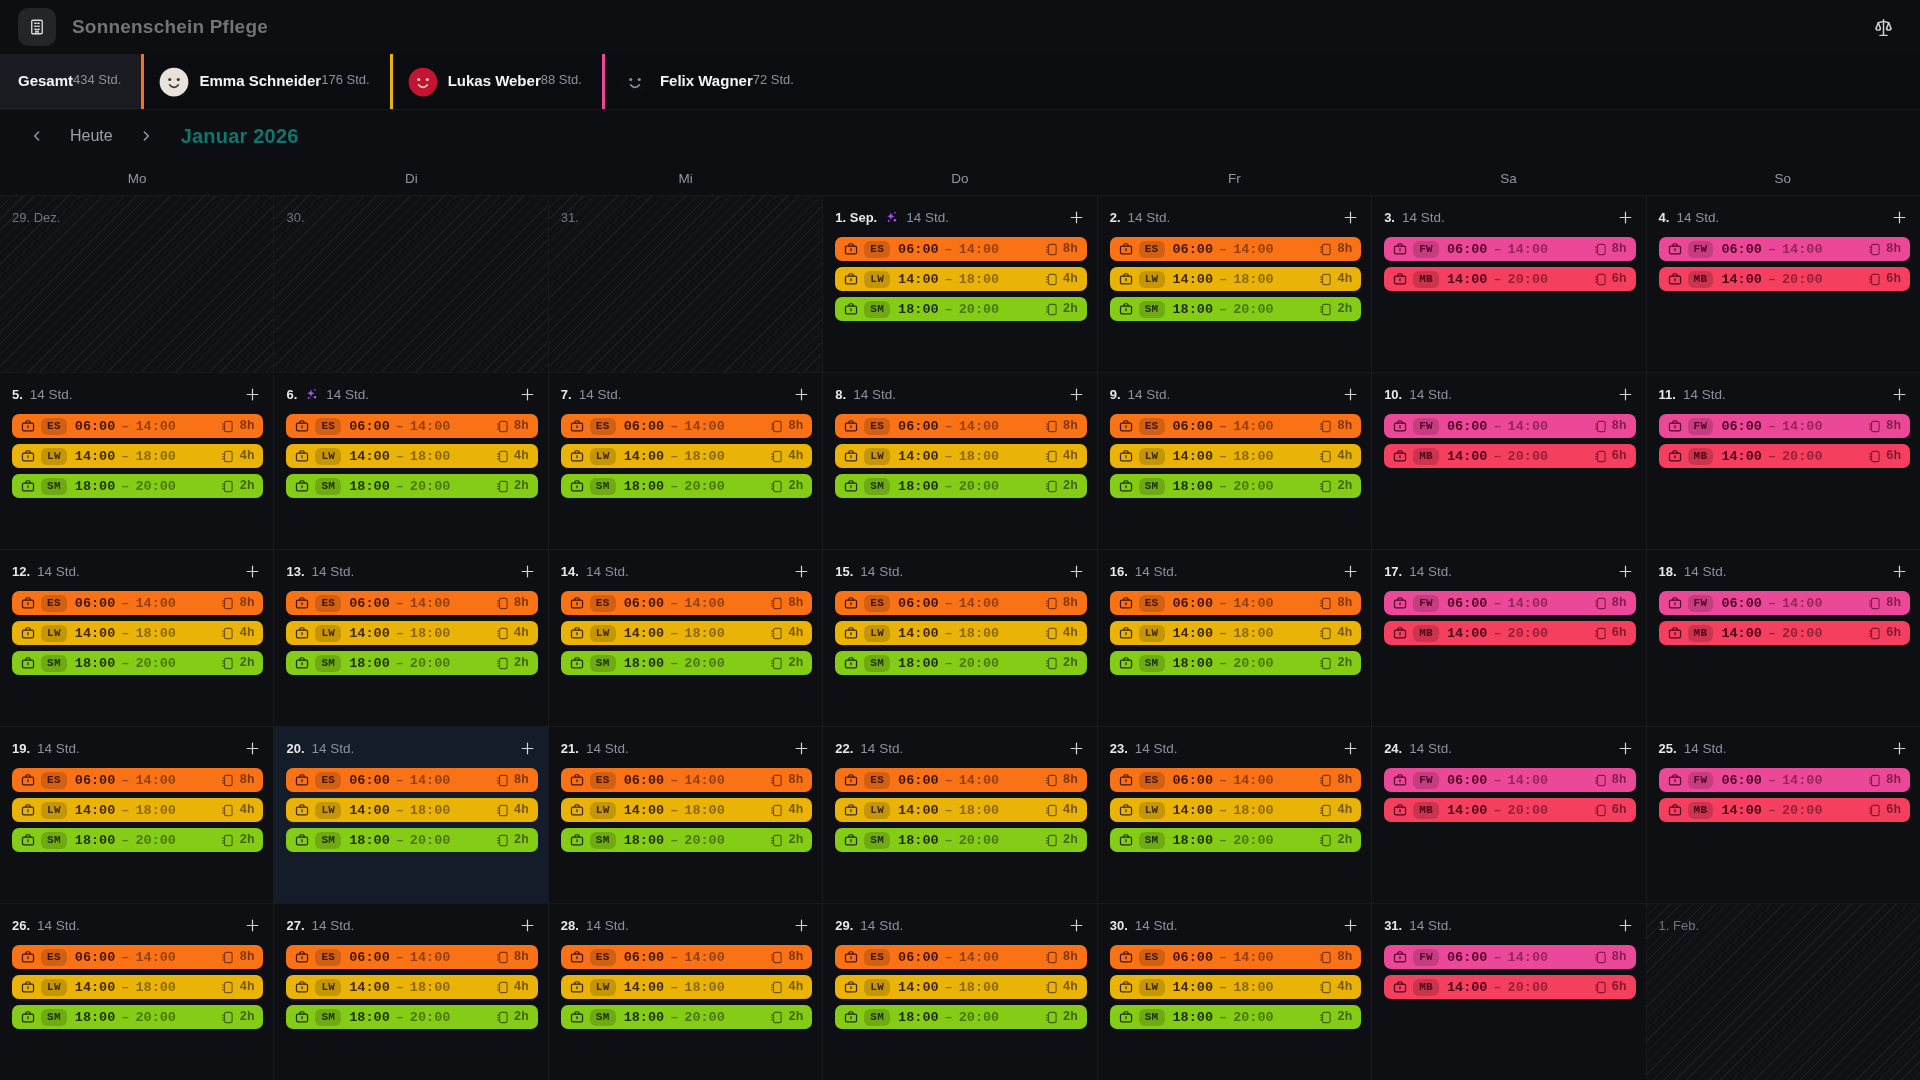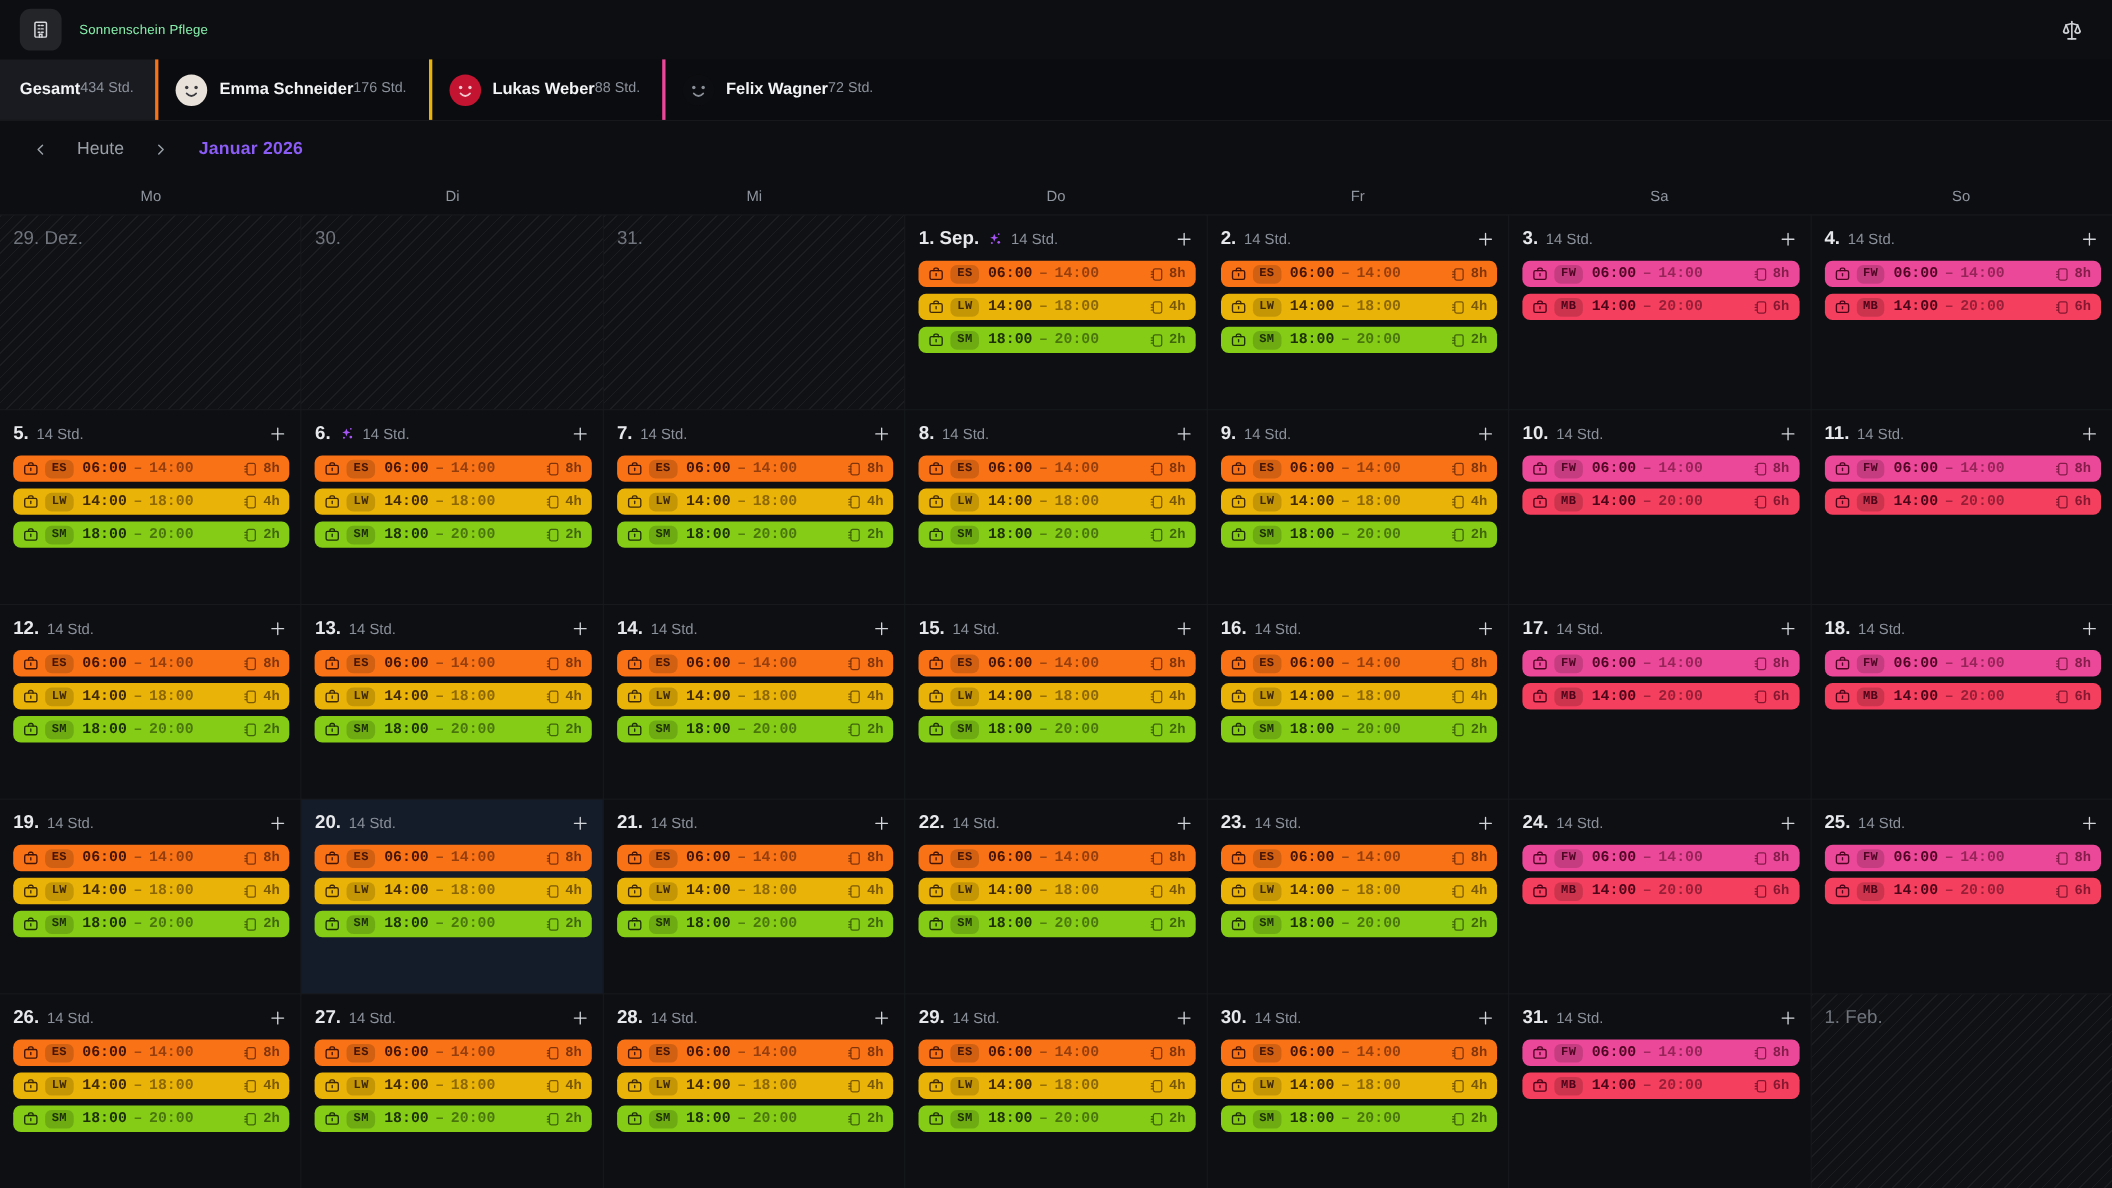--- a/index.html
+++ b/index.html
@@ -7,54 +7,54 @@
   body {
     background:#0d0e11; color:#e8eaed;
     font-family:"Liberation Sans", sans-serif;
     display:flex; flex-direction:column;
   }
   svg { display:block; }
 
   
   .app-header { height:54px; flex:0 0 54px; display:flex; align-items:center; padding:0 22px 0 18px; gap:16px; }
   .logo-btn { width:38px; height:38px; border-radius:10px; background:#242529; display:flex; align-items:center; justify-content:center; cursor:pointer; border:none; }
-  .app-title { font-size:12px; font-weight:400; letter-spacing:.2px; color:#86efac; }
+  .app-title { font-size:19px; font-weight:700; letter-spacing:.2px; color:#737373; }
   .header-spacer { flex:1; }
   .scale-btn { background:none; border:none; color:#cfd2d7; cursor:pointer; padding:4px; }
 
   
   .staff-bar { height:56px; flex:0 0 56px; display:flex; background:#0b0c0f; border-bottom:1px solid #17181c; }
   .staff-tab { display:flex; align-items:center; gap:10px; padding:0 20px 0 15px; border-left:3px solid transparent; cursor:pointer; }
   .staff-tab.active { background:#1a1b20; }
   .staff-tab:first-child { border-left:none; padding-left:18px; }
   .avatar { width:30px; height:30px; border-radius:50%; flex:0 0 auto; }
   .tab-text { display:flex; line-height:1.25; }
   .tab-name { font-size:15px; font-weight:600; color:#f3f4f6; white-space:nowrap; }
   .tab-hours { font-size:13px; color:#8b919b; }
 
   
   .toolbar { height:52px; flex:0 0 52px; display:flex; align-items:center; padding:0 22px; gap:4px; }
   .nav-btn { background:none; border:none; color:#9aa0a8; width:30px; height:30px; display:flex; align-items:center; justify-content:center; cursor:pointer; }
   .today-btn { background:none; border:none; color:#9aa0a8; font-size:16px; font-family:inherit; padding:0 14px; cursor:pointer; }
-  .month-title { font-size:16px; font-weight:700; color:#8b5cf6; margin-left:16px; letter-spacing:.2px; }
+  .month-title { font-size:20px; font-weight:700; color:#0f766e; margin-left:16px; letter-spacing:.2px; }
 
   
   .weekday-row { height:33px; flex:0 0 33px; display:grid; grid-template-columns:repeat(7,1fr); align-items:center; }
   .wd { text-align:center; font-size:13.5px; color:#9096a0; }
 
   
   .grid { flex:1; display:grid; grid-template-columns:repeat(7,1fr); grid-template-rows:repeat(5,1fr); gap:1px; background:#17191d; border-top:1px solid #17191d; }
   .day-cell { background:#0e0f13; padding:10px 10px 6px 12px; overflow:hidden; }
   .day-cell.outside {
     background-color:#101114;
     background-image:repeating-linear-gradient(135deg, rgba(255,255,255,.05) 0 1px, transparent 1px 8px);
   }
   .day-cell.today { background:#141c29; }
   .day-head { display:flex; align-items:center; gap:7px; height:22px; margin-bottom:9px; }
-  .day-num { font-size:17px; font-weight:600; color:#e6e8eb; white-space:nowrap; }
+  .day-num { font-size:13px; font-weight:600; color:#e6e8eb; white-space:nowrap; }
   .outside .day-num { color:#70757e; font-weight:500; }
   .day-total { font-size:13.5px; color:#8b919b; }
   .holiday-ic { display:flex; }
   .add-btn { margin-left:auto; background:none; border:none; color:#d2d6db; cursor:pointer; padding:2px; }
 
   
   .chips { display:flex; flex-direction:column; gap:6px;font-family:Liberation Mono, monospace; }
   .chip {
     height:24px; border-radius:7px; display:flex; align-items:center; gap:6px;
     padding:0 9px; background:var(--bg); color:var(--fg); cursor:pointer; font-size:13.5px;

